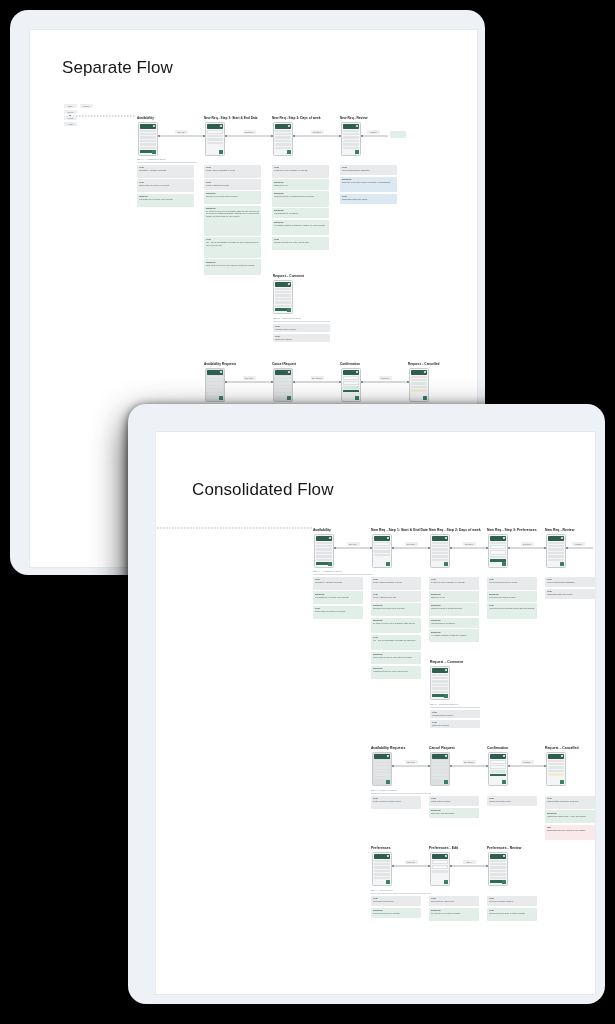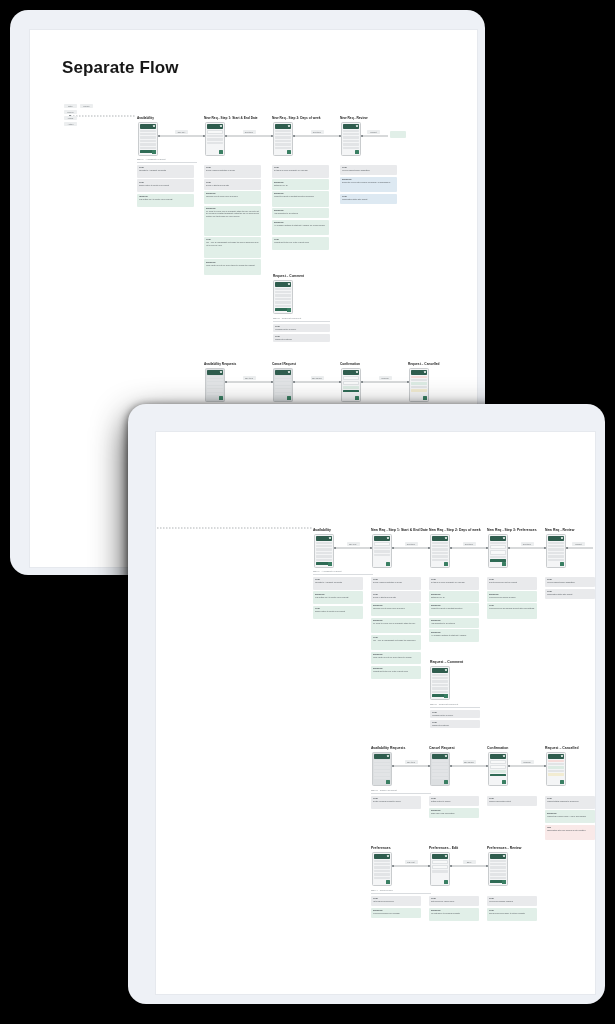--- a/index.html
+++ b/index.html
@@ -22,21 +22,21 @@
 
   .page{
     position:absolute;background:#fff;overflow:hidden;
     box-shadow:0 0 0 1px rgba(0,0,0,.03);
   }
   .frame.top .page{left:20px;top:20px;right:8px;bottom:8px;}
   .frame.bottom .page{left:28px;top:28px;right:10px;bottom:10px;}
 
   .board-title{
     position:absolute;
-    font-size:17px;font-weight:bold;color:#171717;letter-spacing:.1px;
+    font-size:17px;font-weight:normal;color:#171717;letter-spacing:.1px;
     white-space:nowrap;
   }
   .frame.top .board-title{left:32px;top:28px;}
   .frame.bottom .board-title{left:36px;top:48px;}
 
   
   .canvas{position:absolute;left:0;top:0;width:100%;height:100%;}
   .canvas svg{position:absolute;left:0;top:0;overflow:visible;}
 
   
@@ -366,20 +366,21 @@
           <div class="note mint" style="left: 378px; top: 396.4px; width: 57px; height: 15.4px;">
             <div class="nt">QUESTION</div>
             <div class="nb">Request can include mark + leave and rollback to date</div>
           </div>
         </div>
     </div>
   </div>
 
   <div class="frame bottom">
     <div class="page">
+      <div class="board-title">Consolidated Flow</div>
       <div class="canvas" id="canvas-b" style="transform: translate(-60px, 22px);">
           <svg width="440" height="560">
             <line x1="28" y1="74" x2="216" y2="74" stroke="#5d6469" stroke-width=".5" stroke-dasharray="1.5 1.5"></line>
             <circle cx="28" cy="74" r=".9" fill="#5d6469"></circle>
             <line x1="239" y1="94" x2="275" y2="94" stroke="#5d6469" stroke-width=".5"></line>
             <circle cx="239" cy="94" r=".9" fill="#5d6469"></circle>
             <circle cx="275" cy="94" r=".9" fill="#5d6469"></circle>
             <line x1="297" y1="94" x2="333" y2="94" stroke="#5d6469" stroke-width=".5"></line>
             <circle cx="297" cy="94" r=".9" fill="#5d6469"></circle>
             <circle cx="333" cy="94" r=".9" fill="#5d6469"></circle>

